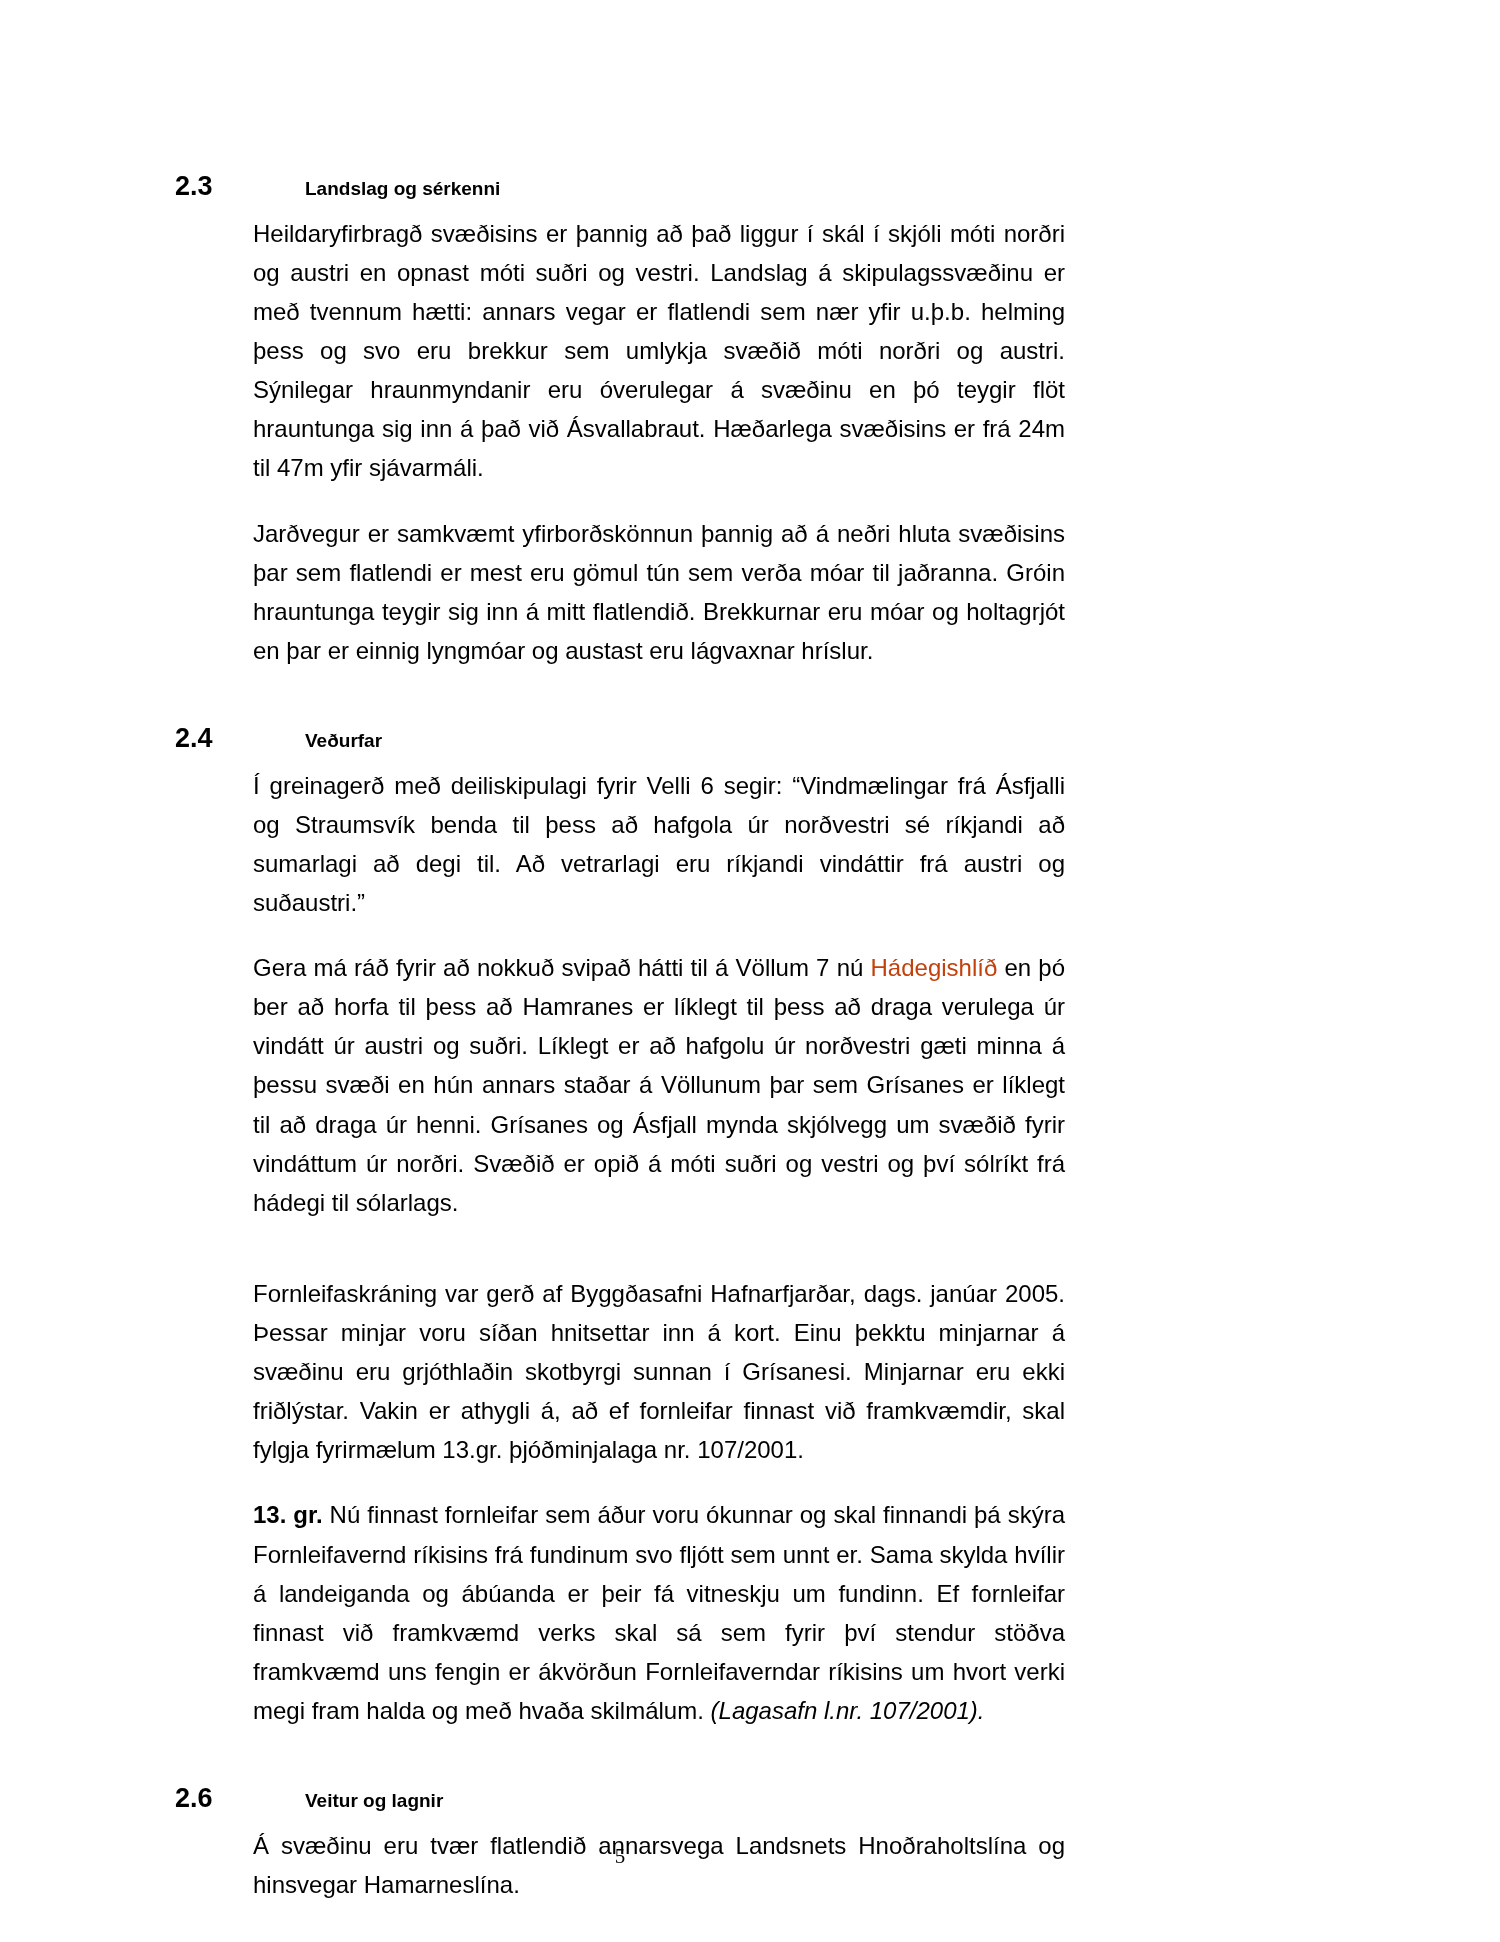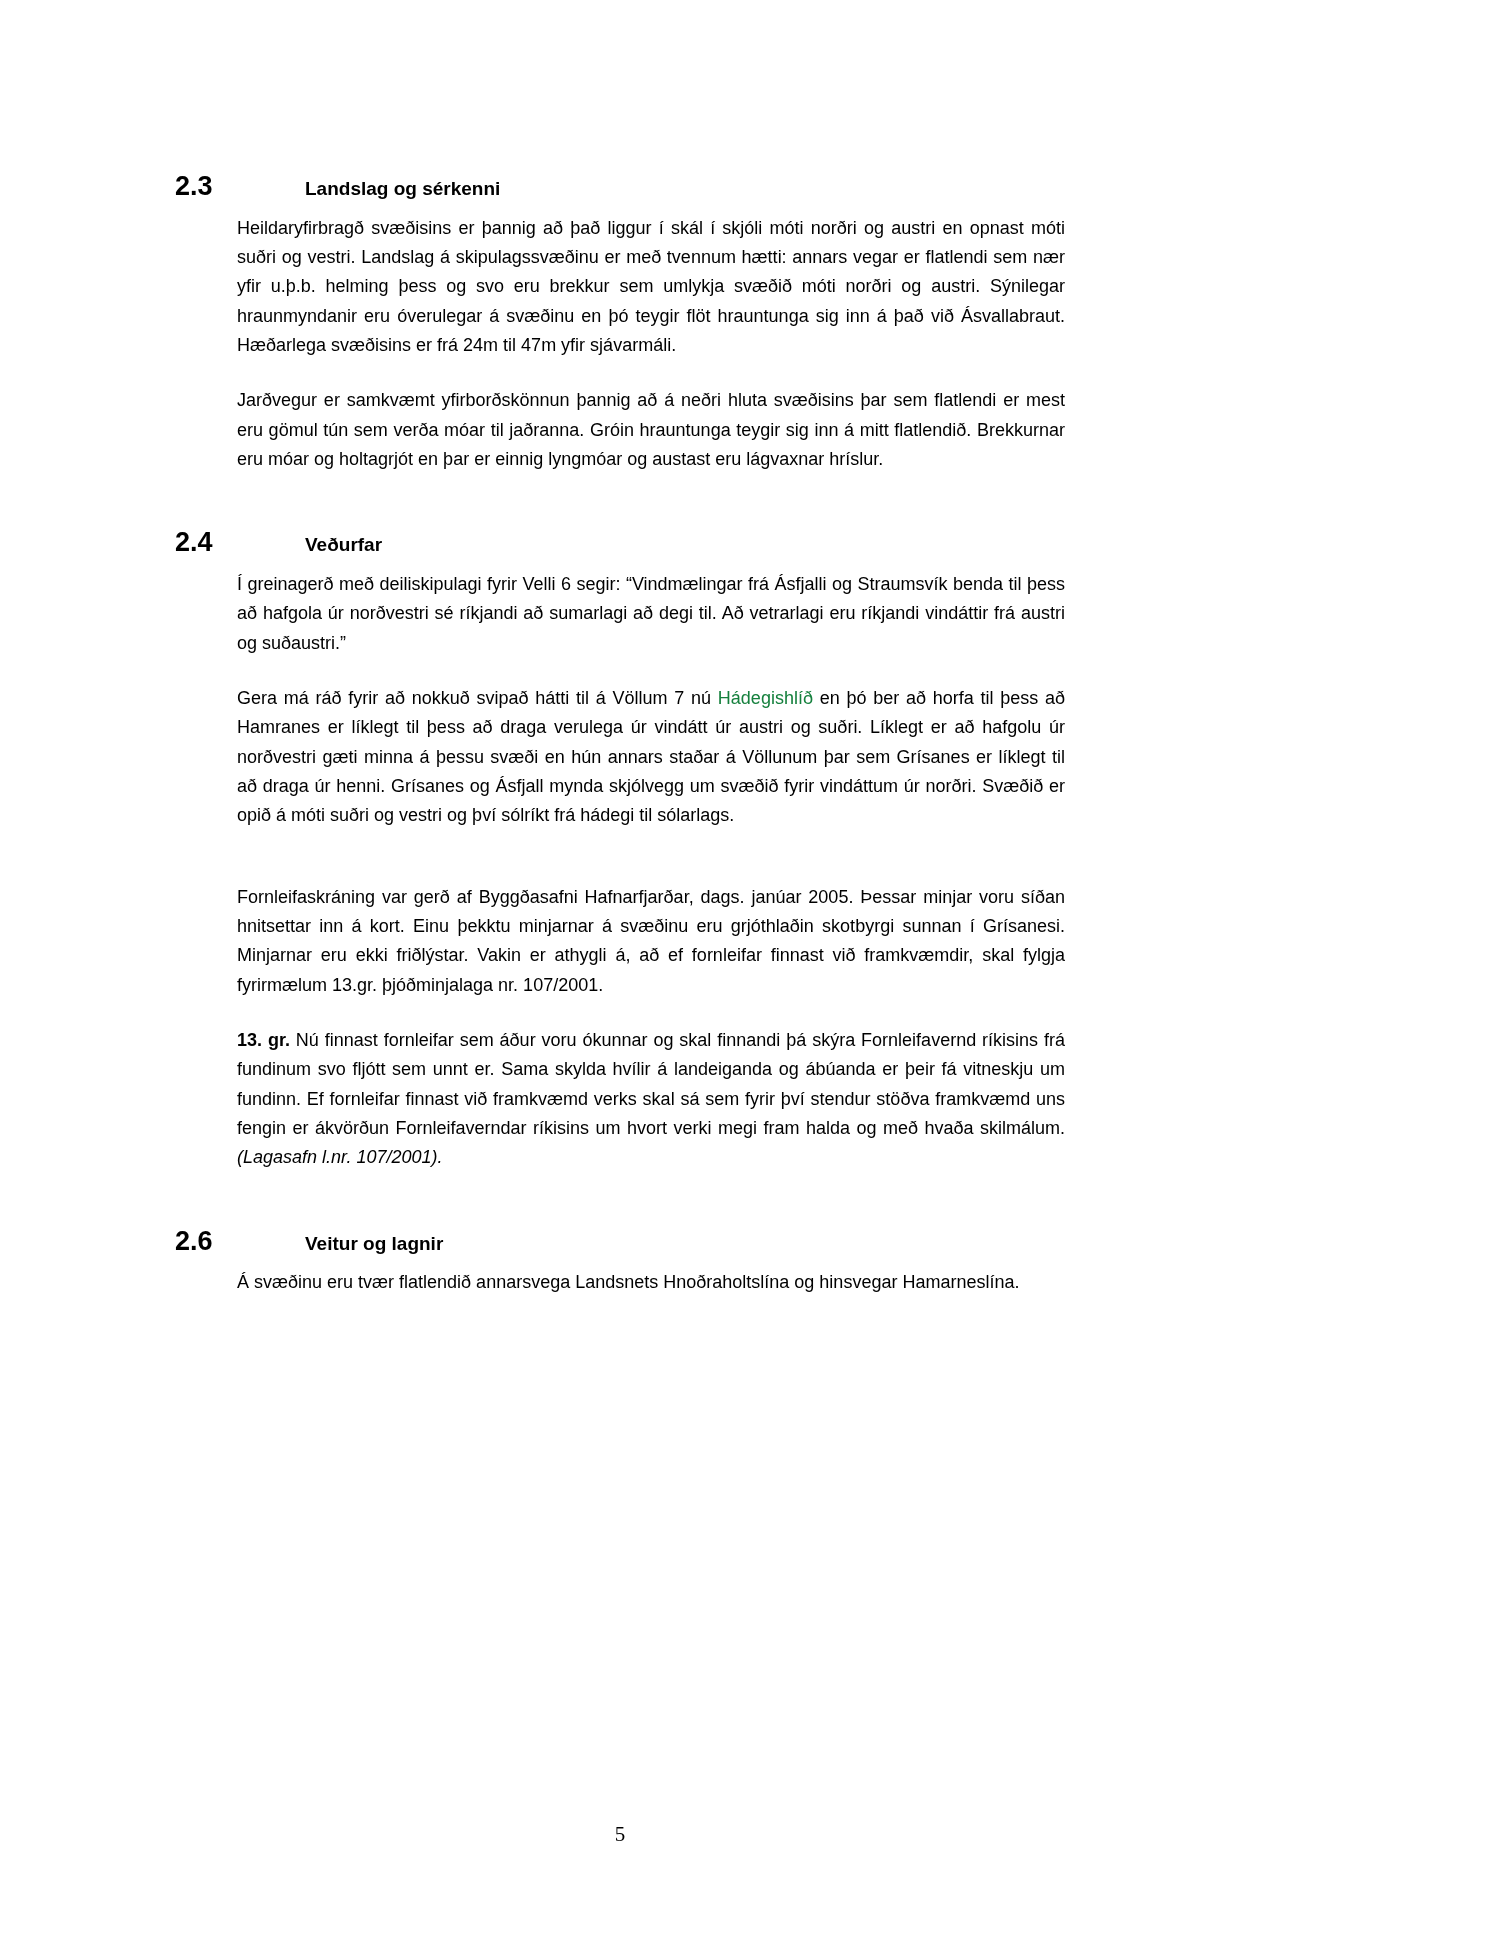--- a/index.html
+++ b/index.html
@@ -35,37 +35,37 @@
     font-size: 27px;
     font-weight: bold;
     line-height: 1.25;
   }
   .sec-title {
     font-size: 19px;
     font-weight: bold;
     line-height: 1.25;
   }
   .body-block {
-    margin-left: 62px;
-    font-size: 18px;
+    margin-left: 78px;
+    font-size: 24px;
     line-height: 1.63;
     text-align: justify;
     text-justify: inter-word;
   }
   .body-block p {
     margin: 0 0 26px 0;
   }
   .body-block p:last-child {
     margin-bottom: 0;
   }
   .gap-after-section {
     height: 52px;
   }
   .hl {
-    color: #15803d;
+    color: #c2410c;
   }
   .bold {
     font-weight: bold;
   }
   .ital {
     font-style: italic;
   }
   .page-number {
     position: absolute;
     left: 0;

